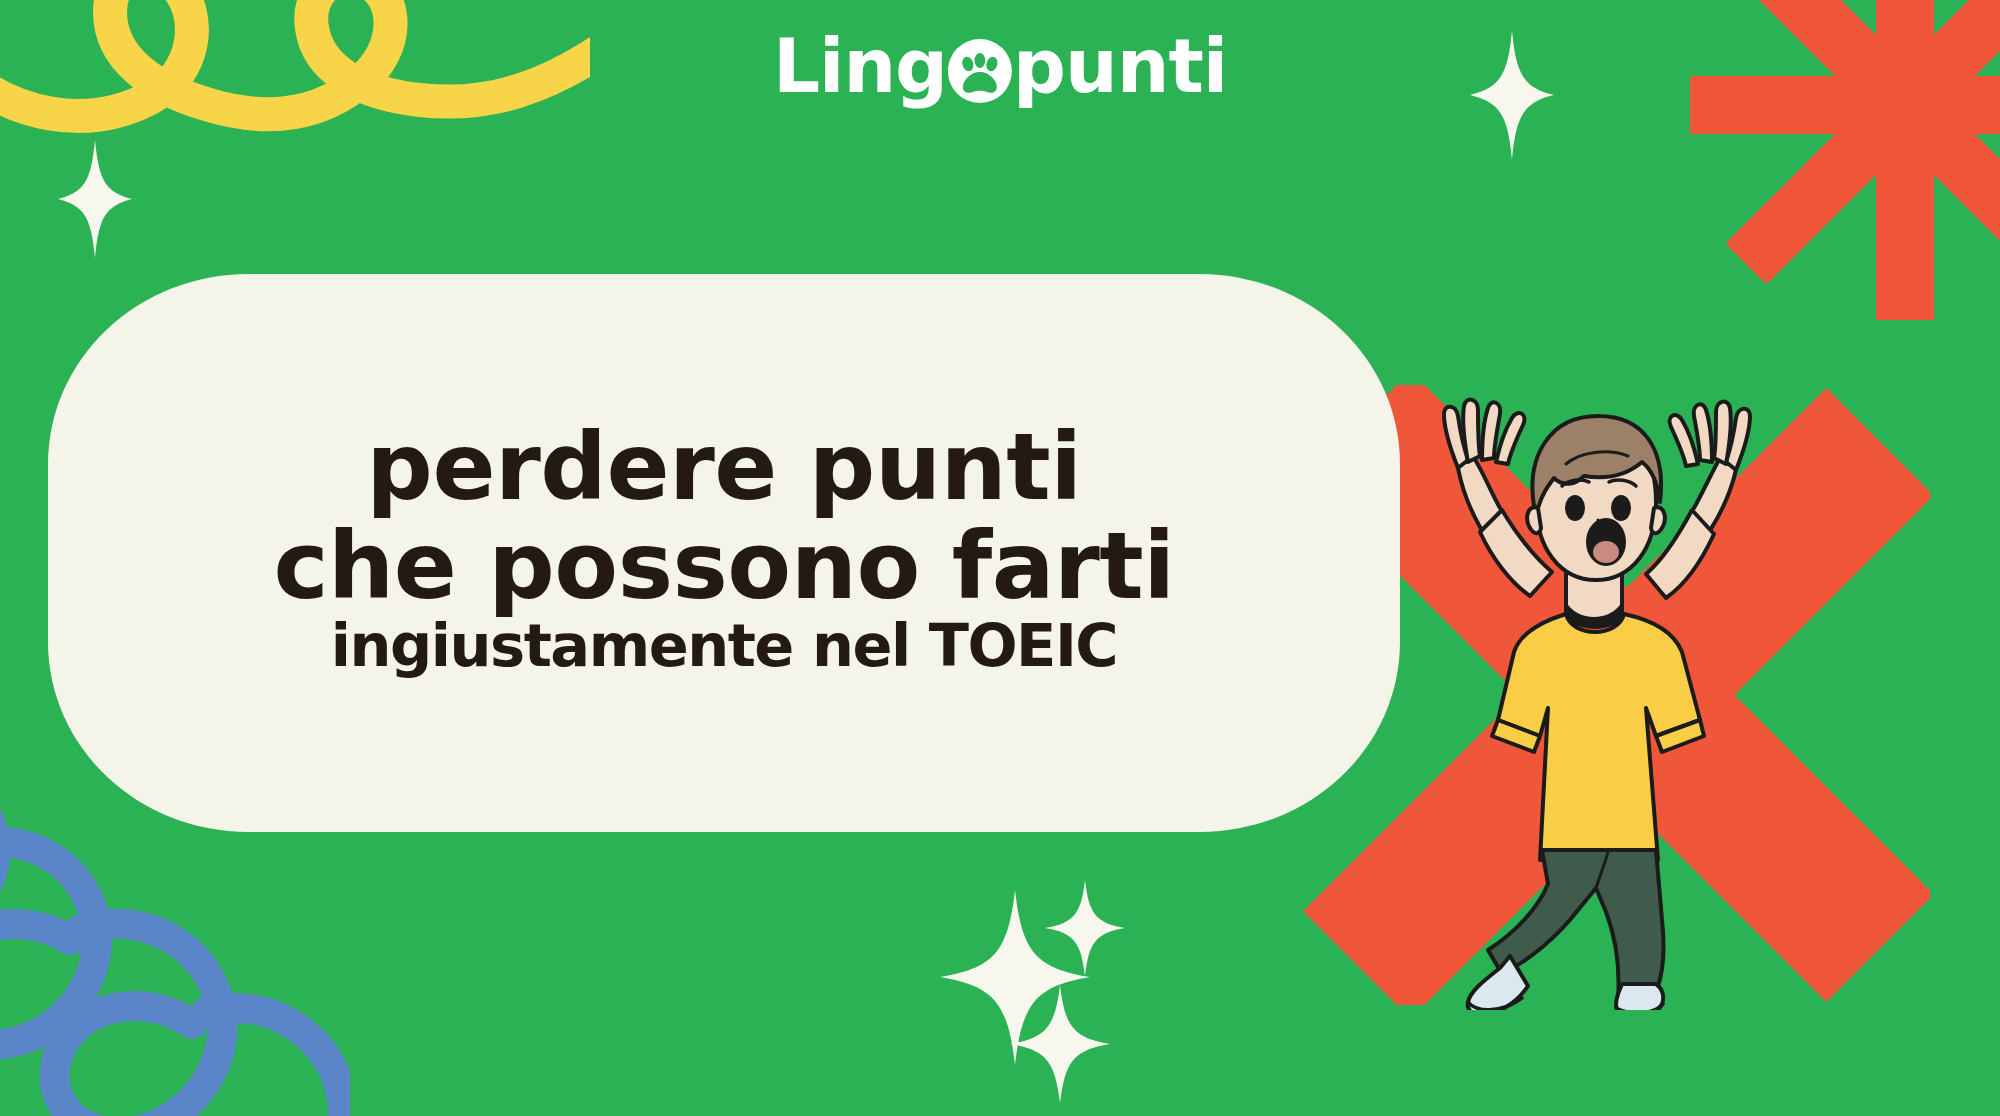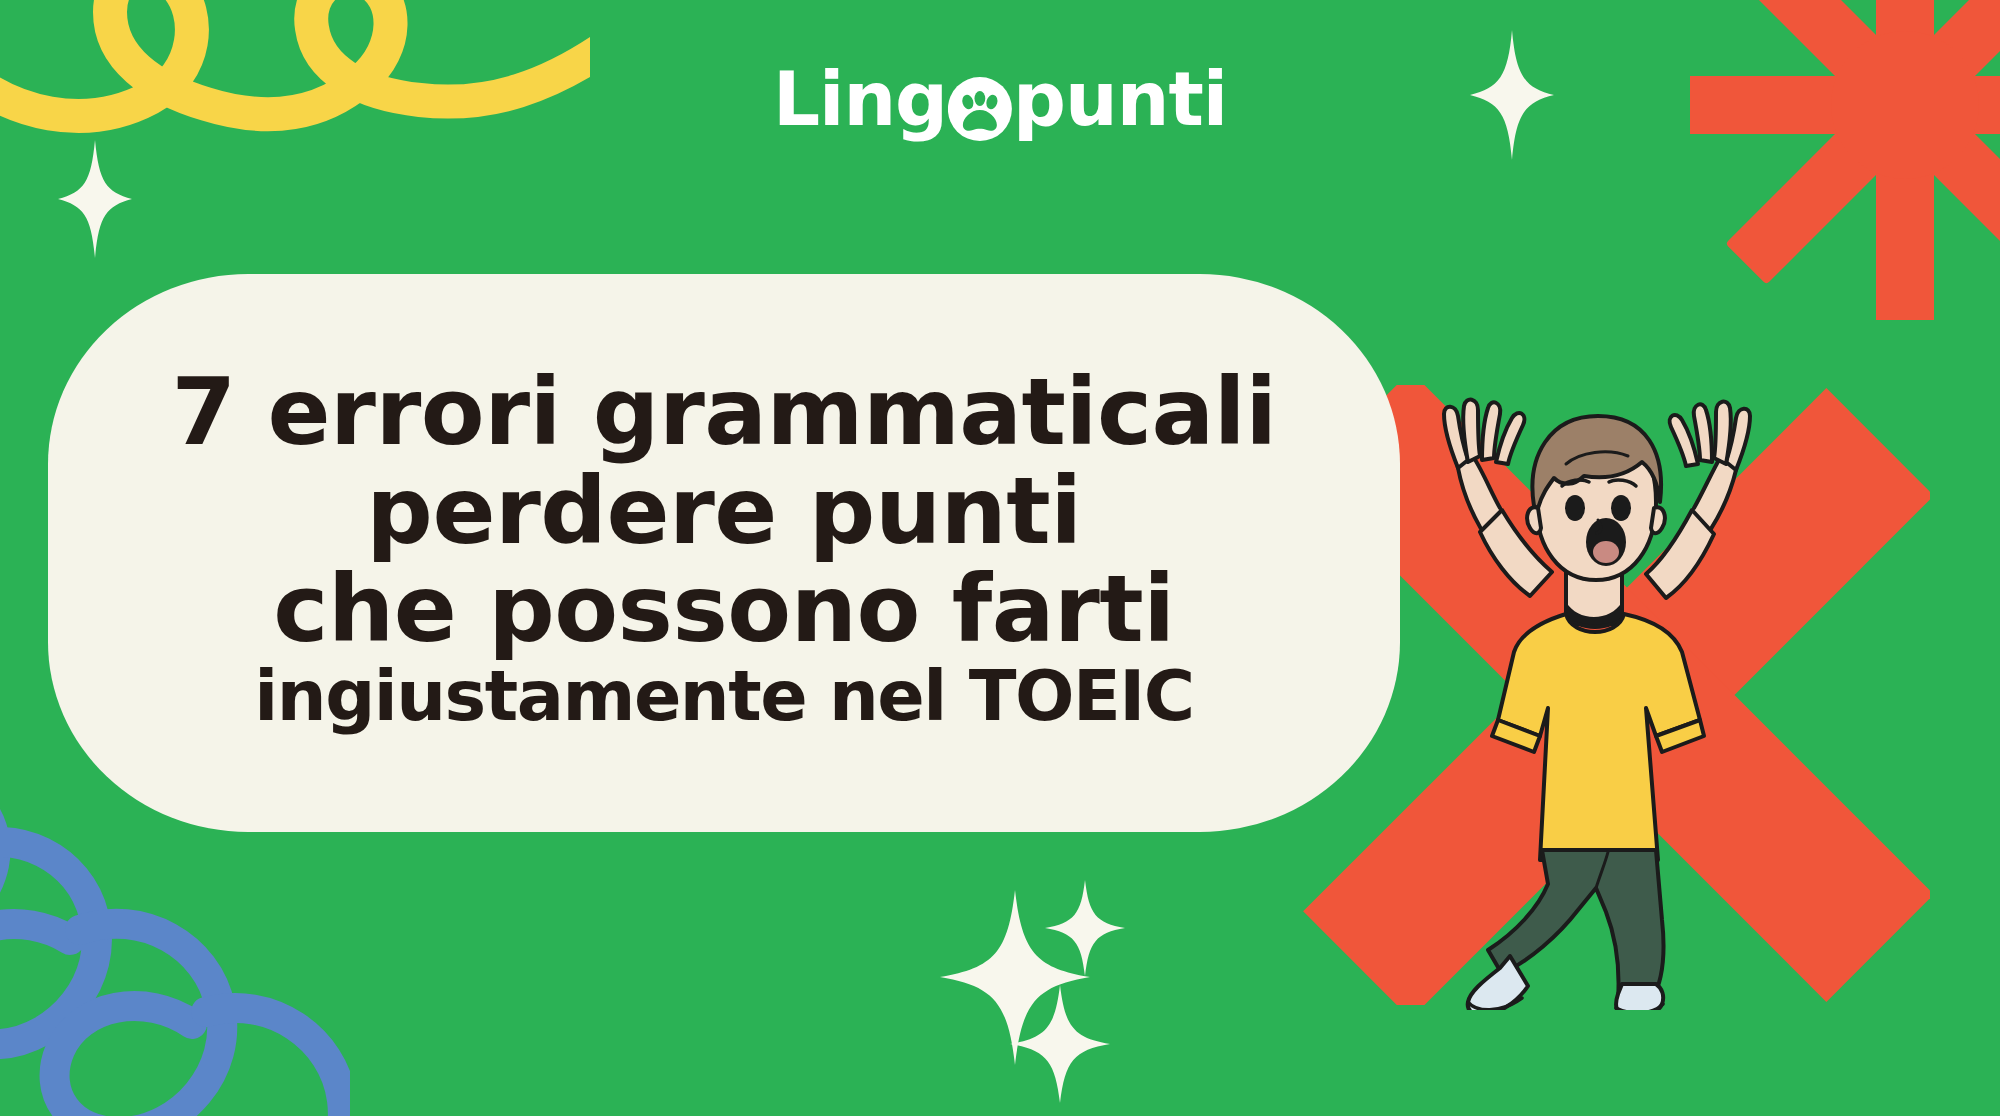--- a/index.html
+++ b/index.html
@@ -91,32 +91,31 @@
     text-align: center;
     color: #231A16;
     font-family: "DejaVu Sans", sans-serif;
     font-weight: 700;
     font-size: 93px;
     line-height: 1.06;
     letter-spacing: -0.5px;
     white-space: nowrap;
   }
   .headline .line { display: block; }
-  .headline .line.wide { font-size: 70px; letter-spacing: -1.5px; }
+  .headline .line.wide { font-size: 59px; letter-spacing: -1.5px; }
 
   
   .logo {
     position: absolute;
     left: 50%;
     top: 20px;
     transform: translateX(-50%);
     display: flex;
-    align-items: flex-end;
+    align-items: center;
     height: 92px;
-    margin-top: 24px;
   }
   .logo-text {
     color: #FFFFFF;
     font-family: "DejaVu Sans", sans-serif;
     font-weight: 700;
     font-size: 74px;
     line-height: 1;
     letter-spacing: -1px;
     white-space: nowrap;
   }
@@ -277,21 +276,20 @@
         <path d="M98 612 C106 622 130 624 152 608" fill="none" stroke="#1B1B1B" stroke-width="3.5"></path>
         <path d="M248 604 C244 616 246 624 256 626 C272 628 288 624 292 614
                  C295 606 292 598 286 594 L252 594 Z" fill="#DCE8F0"></path>
         <path d="M246 618 C262 626 284 624 293 614" fill="none" stroke="#1B1B1B" stroke-width="3.5"></path>
       </g>
     </svg>
   </div>
 
   <div class="bubble">
     <h1 class="headline">
-      <span class="line">7 errori grammaticali</span>
       <span class="line">perdere punti</span>
       <span class="line">che possono farti</span>
       <span class="line wide">ingiustamente nel TOEIC</span>
     </h1>
   </div>
 
   <div class="logo">
     <span class="logo-text">Ling</span>
     <span class="logo-paw">
       <svg viewBox="0 0 64 64" xmlns="http://www.w3.org/2000/svg">

